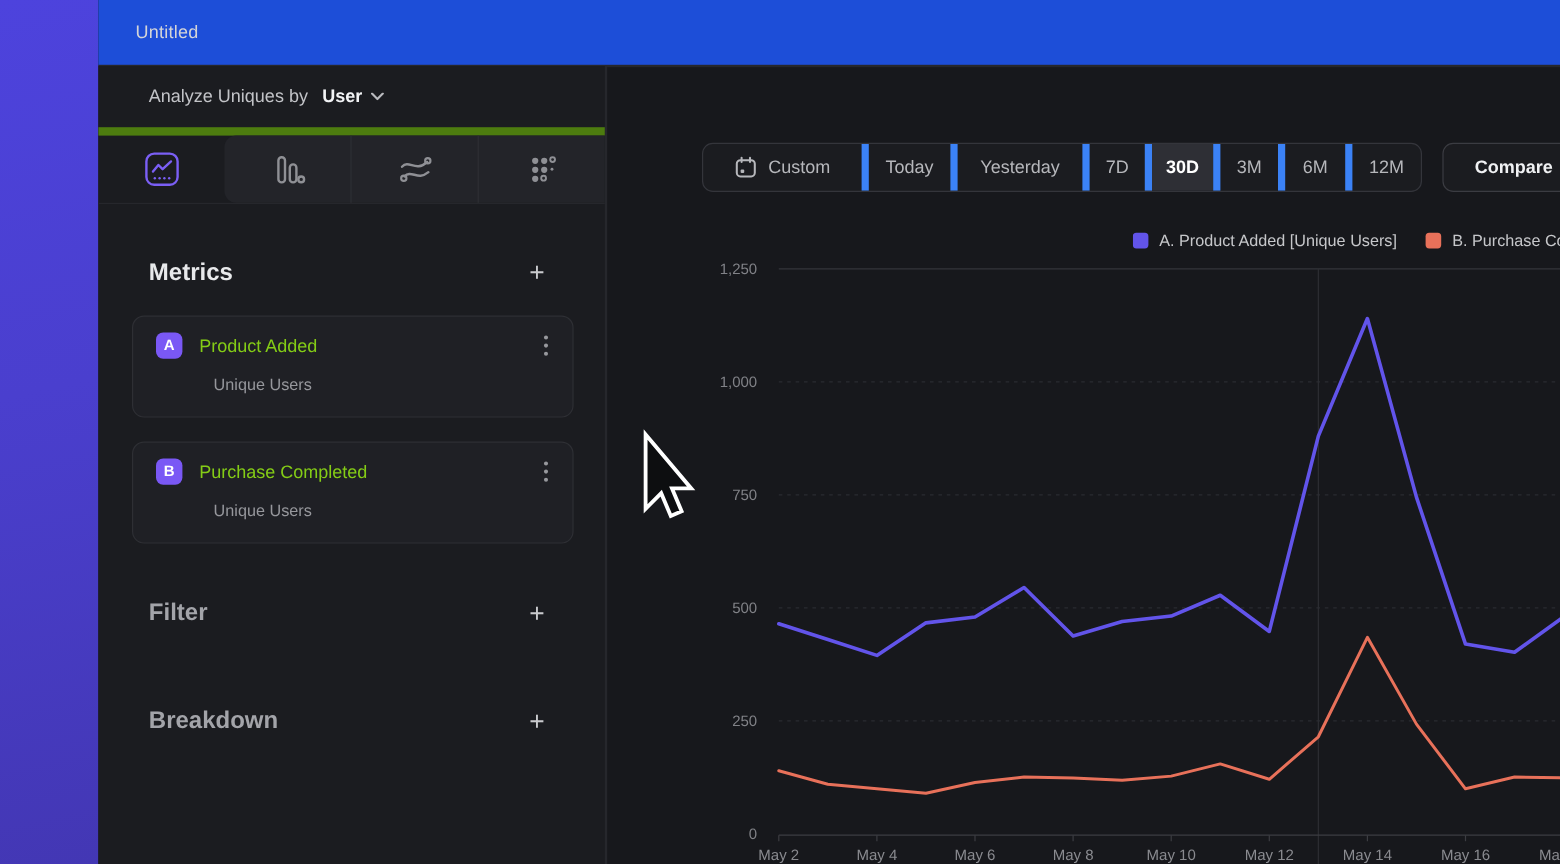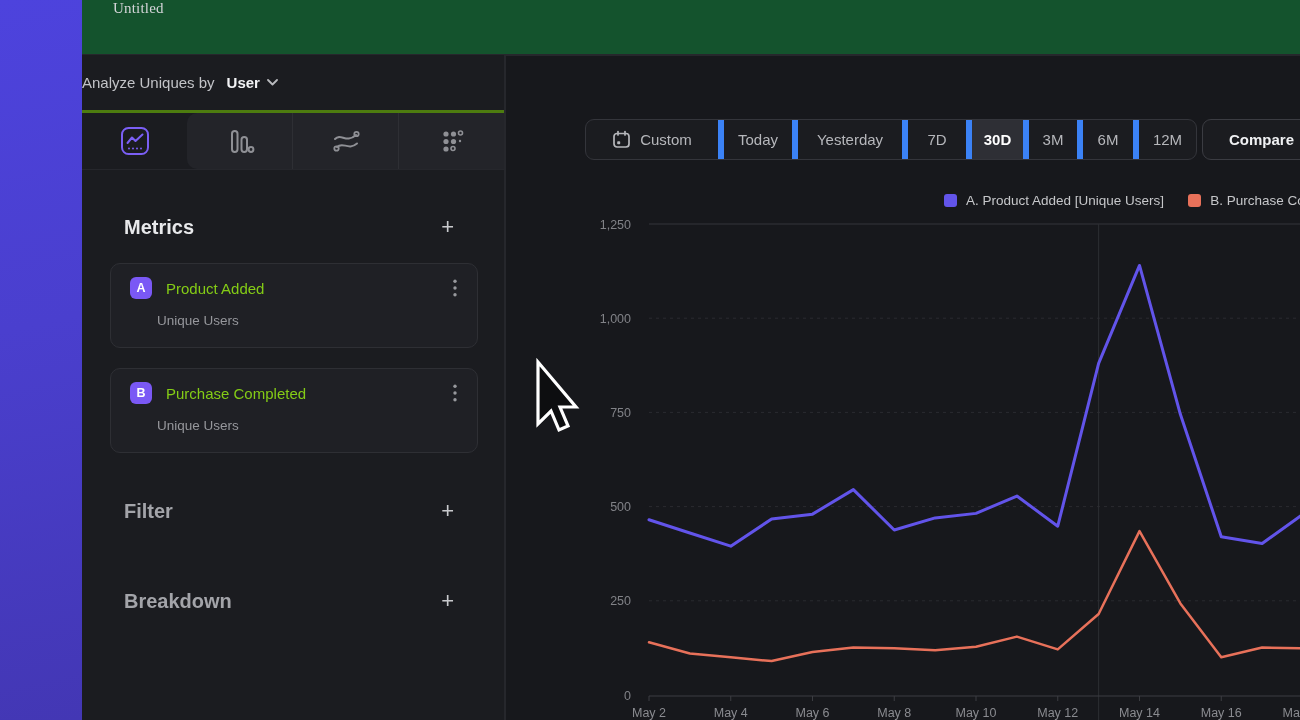--- a/index.html
+++ b/index.html
@@ -5,29 +5,29 @@
   * { margin:0; padding:0; box-sizing:border-box; }
   html,body { width:1300px; height:720px; overflow:hidden; background:#121317;
     font-family:"Liberation Sans", sans-serif; }
   .abs { position:absolute; }
 
   
   .gradient-strip { left:0; top:0; width:82px; height:720px;
     background:linear-gradient(168deg,#4d43dd 0%,#4a3fce 45%,#4337b4 100%); }
 
   
-  .topbar { left:82px; top:0; width:1218px; height:55px; background:#14532d;
-    border-bottom:1px solid #26272c; display:flex; align-items:flex-start;font-family:Liberation Serif, serif; }
+  .topbar { left:82px; top:0; width:1218px; height:55px; background:#1d4ed8;
+    border-bottom:1px solid #26272c; display:flex; align-items:center; }
   .topbar .title { margin-left:31px; font-size:15px; color:#d4d5d8; letter-spacing:.2px; }
 
   
   .sidebar { left:82px; top:55px; width:423px; height:665px; background:#1b1c20;
     border-right:1px solid #26272c; }
   .analyze-row { position:absolute; top:0; left:0; right:0; height:58px;
-    border-bottom:3px solid #4d7c0f; display:flex; align-items:center; }
+    border-bottom:7px solid #4d7c0f; display:flex; align-items:center; padding-left:42px; }
   .analyze-label { font-size:15px; color:#c2c3c7; }
   .analyze-value { margin-left:12px; font-size:15px; font-weight:700; color:#f2f3f5;
     display:flex; align-items:center; gap:7px; cursor:pointer; }
 
   .tabs-row { position:absolute; top:58px; left:0; right:0; height:57px;
     border-bottom:1px solid #26272c; display:flex; }
   .tab-selected { width:105px; display:flex; align-items:center; justify-content:center; }
   .tab-group { flex:1; display:flex; background:#232429; border-radius:10px 0 0 10px; }
   .tab { flex:1; display:flex; align-items:center; justify-content:center; }
   .tab + .tab { border-left:1px solid #2e2f34; }
@@ -38,21 +38,21 @@
   .section-header .htitle.dim { color:#a3a4a9; }
   .plus { font-size:22px; font-weight:400; color:#c9cacd; line-height:20px; cursor:pointer; }
 
   .metric-card { position:absolute; left:28px; width:368px; height:85px;
     background:#1f2025; border:1px solid #2e2f34; border-radius:10px; padding:13px 18px 0 19px; }
   .mc-row1 { display:flex; align-items:center; }
   .badge { width:22px; height:22px; border-radius:6px; background:#7a58f5; color:#fff;
     font-size:12.5px; font-weight:700; display:flex; align-items:center; justify-content:center; }
   .mc-name { margin-left:14px; font-size:15px; font-weight:500; color:#84cc16; flex:1; }
   .kebab { cursor:pointer; display:flex; padding:2px; }
-  .mc-sub { margin-left:27px; margin-top:14px; font-size:13.5px; color:#96979c; }
+  .mc-sub { margin-left:48px; margin-top:14px; font-size:13.5px; color:#96979c; }
 
   
   .main-panel { left:505px; top:55px; width:795px; height:665px; background:#17181c;
     border-left:1px solid #26272c; border-top:1px solid #26272c; overflow:hidden; }
   #chart-svg { position:absolute; left:0; top:0; z-index:0; }
   svg text { font-family:"Liberation Sans", sans-serif; }
 
   .range-control { position:absolute; left:79px; top:63px; height:41px; z-index:2;
     display:flex; border:1px solid #34353b; border-radius:9px; background:#1b1c20; overflow:hidden; }
   .range-cell { height:100%; display:flex; align-items:center; justify-content:center;
@@ -227,21 +227,21 @@
           <rect x="5.2" y="11.2" width="3" height="3" rx="0.8" fill="#b6b7bb"></rect>
         </svg>
         <span>Custom</span>
       </div>
       <div class="range-cell" style="width: 74px;">
         <span>Today</span>
       </div>
       <div class="range-cell" style="width: 110px;">
         <span>Yesterday</span>
       </div>
-      <div class="range-cell" style="width: 64px;">
+      <div class="range-cell" style="width: 52px;">
         <span>7D</span>
       </div>
       <div class="range-cell selected" style="width: 57px;">
         <span>30D</span>
       </div>
       <div class="range-cell" style="width: 54px;">
         <span>3M</span>
       </div>
       <div class="range-cell" style="width: 56px;">
         <span>6M</span>

